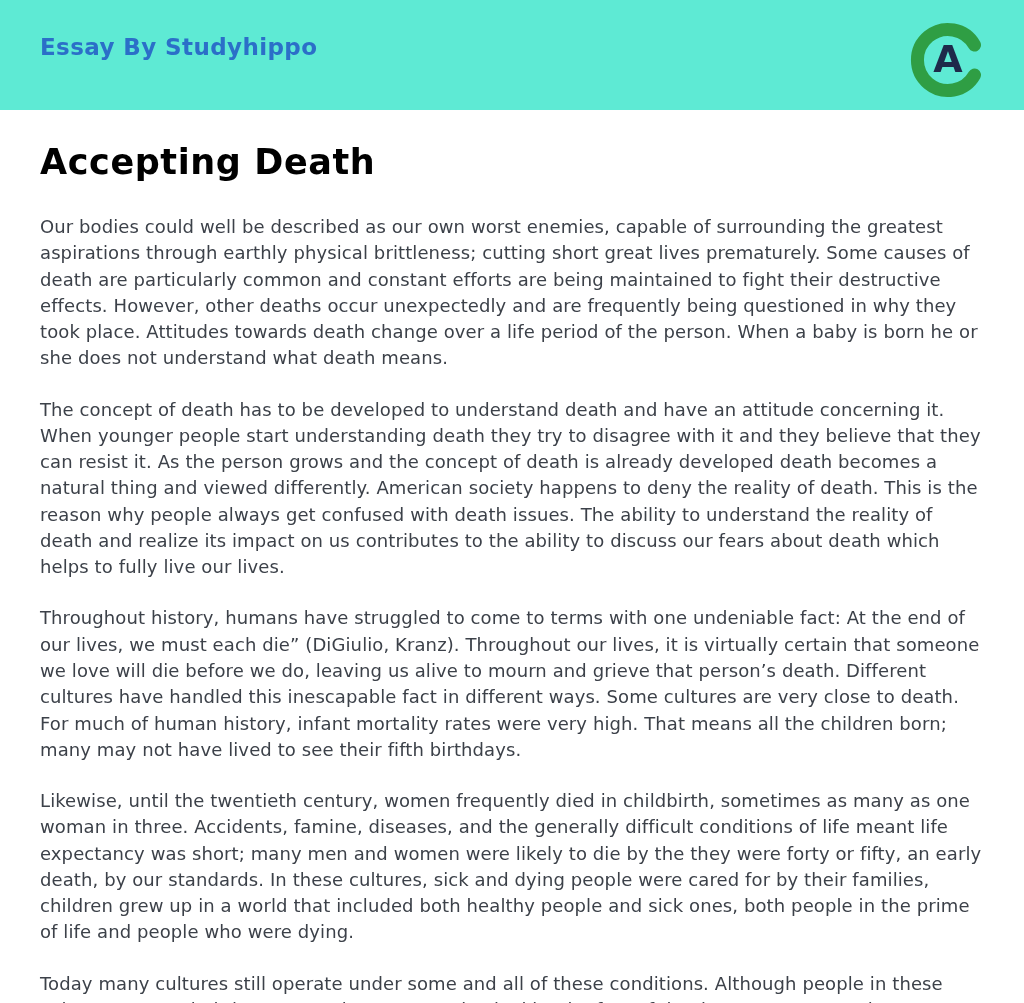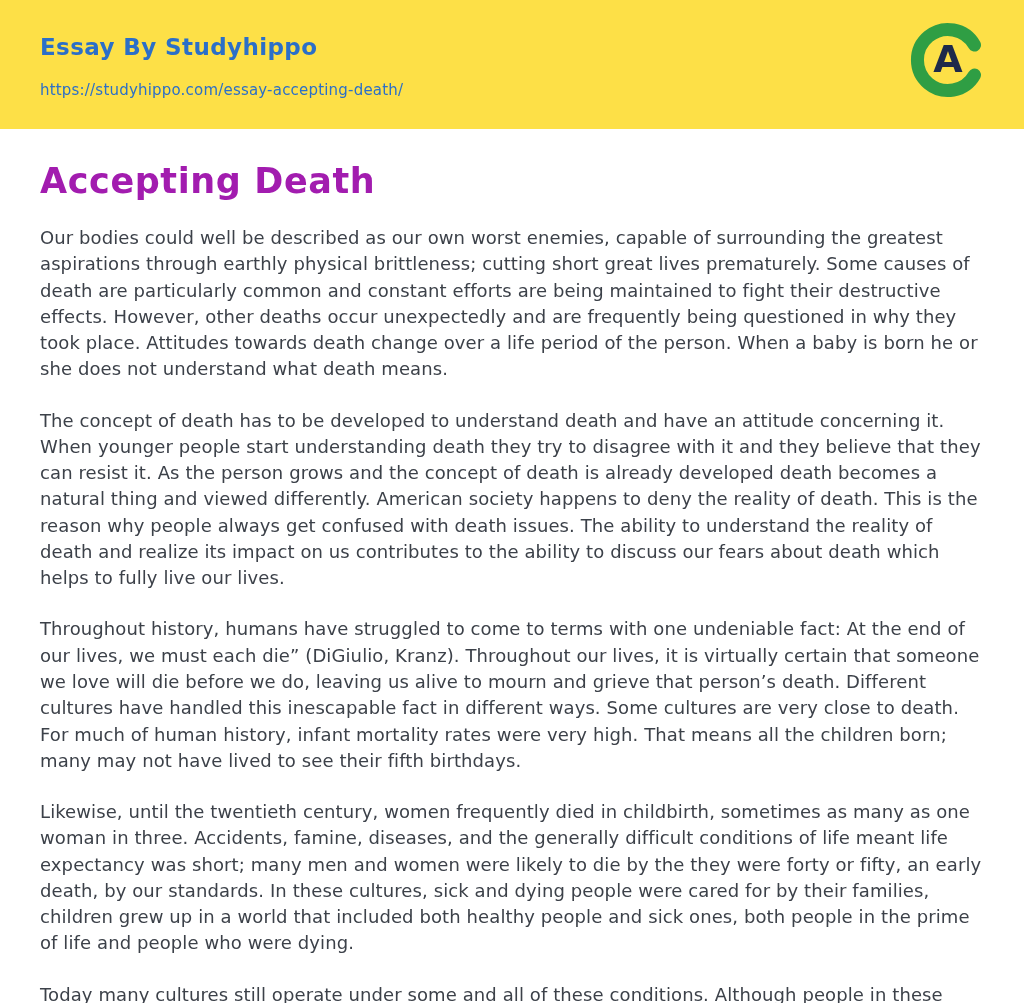--- a/index.html
+++ b/index.html
@@ -11,21 +11,21 @@
   }
   .page {
     width: 1024px;
     min-height: 1003px;
     background: #ffffff;
     overflow: hidden;
     position: relative;
   }
   
   .header {
-    background: #fde047;
+    background: #5eead4;
     padding: 34px 40px 30px 40px;
     position: relative;
   }
   .site-title {
     color: #2b6fc8;
     font-size: 23px;
     font-weight: bold;
     letter-spacing: 0.4px;
     margin: 0 0 20px 0;
   }
@@ -42,46 +42,45 @@
     right: 38px;
     width: 76px;
     height: 76px;
     cursor: pointer;
   }
   
   .content {
     padding: 10px 40px 30px 40px;
   }
   .article-title {
-    color: #a21caf;
+    color: #000000;
     font-size: 35px;
     font-weight: bold;
     letter-spacing: 0.6px;
-    margin: 22px 0 24px 0;
+    margin: 22px 0 32px 0;
   }
   .article-body p {
     color: #3c4149;
     font-size: 18px;
     line-height: 1.46;
     letter-spacing: 0.1px;
     margin: 0 0 25px 0;
     text-align: left;
   }
   .article-body p:last-child {
     margin-bottom: 0;
   }
 </style>
 </head>
 <body>
 
 <div class="page">
 
   <div class="header">
     <div class="site-title">Essay By Studyhippo</div>
-    <a class="source-url">https://studyhippo.com/essay-accepting-death/</a>
 
     <div class="logo">
       <svg width="76" height="76" viewBox="0 0 76 76">
 
         <path d="M 64.5 23
                  A 30.5 30.5 0 1 0 64.5 53" fill="none" stroke="#2f9e44" stroke-width="13" stroke-linecap="round"></path>
         <text x="38" y="50" text-anchor="middle" font-family="DejaVu Sans, sans-serif" font-size="38" font-weight="bold" fill="#1e2a4a">A</text>
       </svg>
     </div>
   </div>

